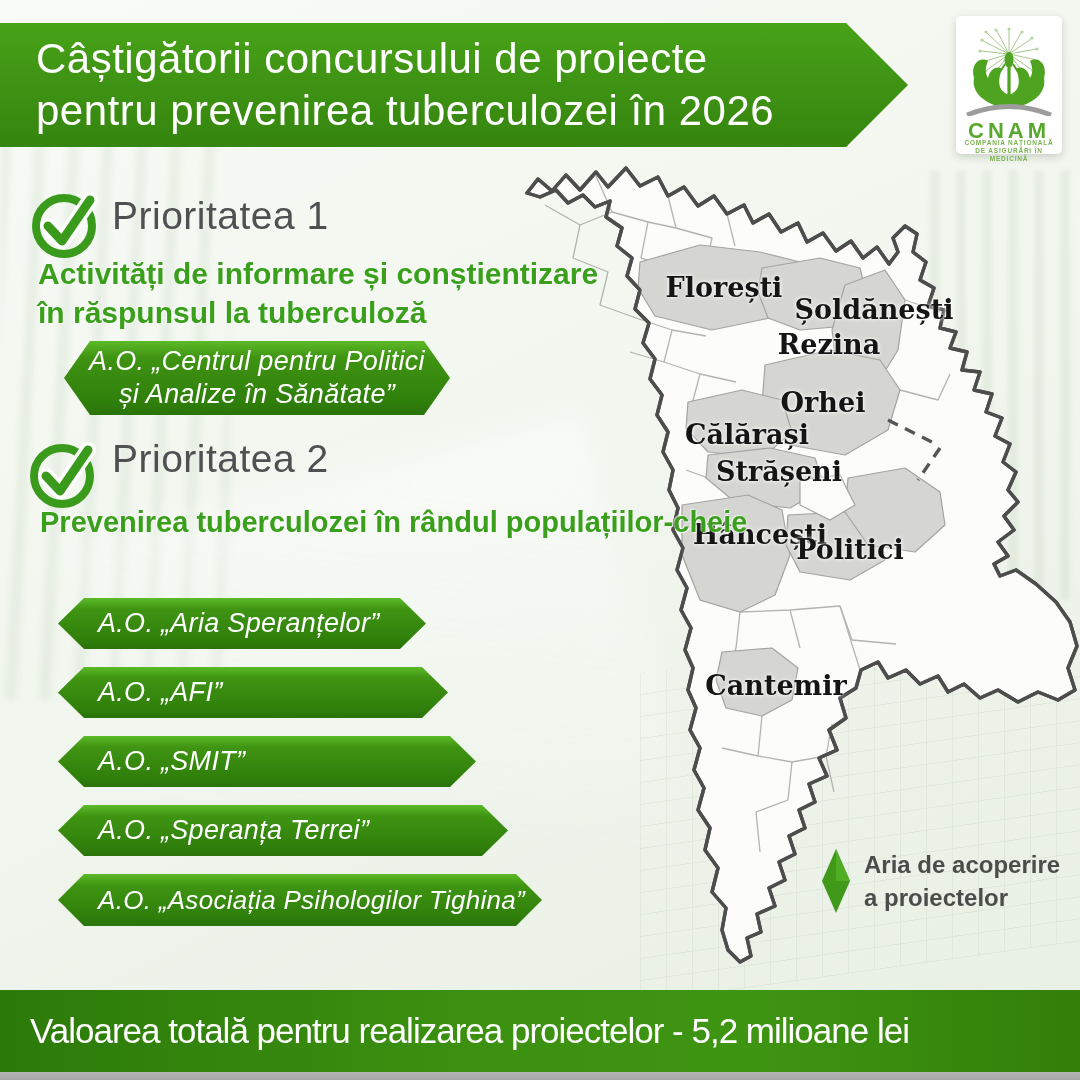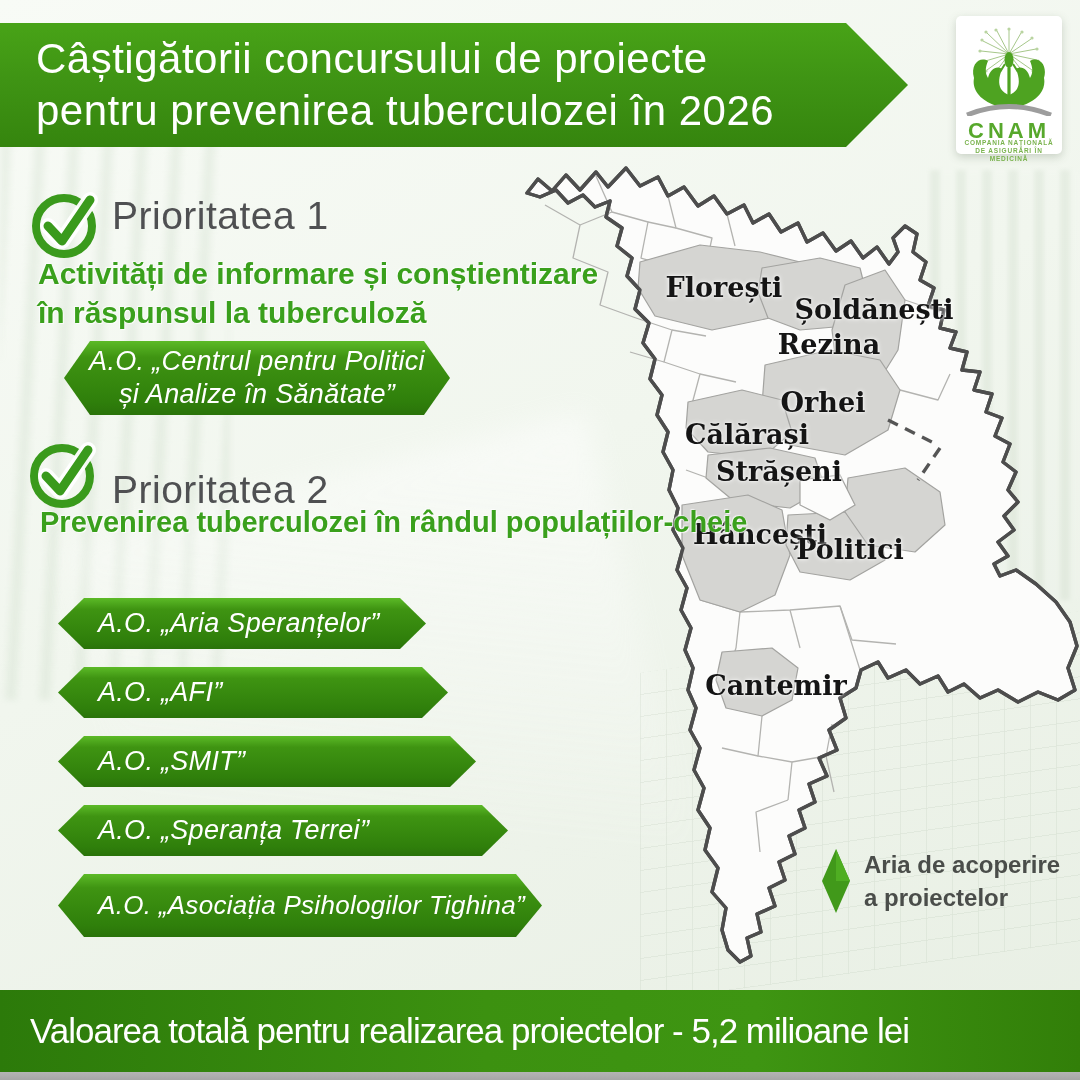--- a/index.html
+++ b/index.html
@@ -221,38 +221,38 @@
       <span style="display:block">A.O. „Centrul pentru Politici</span>
       <span style="display:block">și Analize în Sănătate”</span>
     </div>
   </div>
 
   <svg class="check-icon" style="left:24px;top:434px" width="80" height="80" viewBox="0 0 80 80">
     <circle cx="38" cy="42" r="28" fill="none" stroke="#3a9a1c" stroke-width="8"></circle>
     <path d="M22,42 L36,57 L64,16" fill="none" stroke="#ffffff" stroke-width="16" stroke-linecap="round" stroke-linejoin="round" opacity="0.95"></path>
     <path d="M22,42 L36,57 L64,16" fill="none" stroke="#3a9a1c" stroke-width="9" stroke-linecap="round" stroke-linejoin="round"></path>
   </svg>
-  <div class="priority-heading" style="left:112px;top:468px">Prioritatea 2</div>
+  <div class="priority-heading" style="left:112px;top:437px">Prioritatea 2</div>
   <div class="green-par p2-desc">
     <span class="ln">Prevenirea tuberculozei în rândul populațiilor-cheie</span>
   </div>
 
   <div class="ribbon" style="left:58px;top:598px;width:368px;height:51px">
     <span class="txt">A.O. „Aria Speranțelor”</span>
   </div>
   <div class="ribbon" style="left:58px;top:667px;width:390px;height:51px">
     <span class="txt">A.O. „AFI”</span>
   </div>
   <div class="ribbon" style="left:58px;top:736px;width:418px;height:51px">
     <span class="txt">A.O. „SMIT”</span>
   </div>
   <div class="ribbon" style="left:58px;top:805px;width:450px;height:51px">
     <span class="txt">A.O. „Speranța Terrei”</span>
   </div>
-  <div class="ribbon" style="left:58px;top:874px;width:484px;height:63px">
+  <div class="ribbon" style="left:58px;top:874px;width:484px;height:52px">
     <span class="txt" style="font-size:26px">A.O. „Asociația Psihologilor Tighina”</span>
   </div>
 
   <div class="legend">
     <svg width="32" height="64" viewBox="0 0 32 64">
       <polygon points="16,0 30,32 16,64 2,32" fill="#41991a"></polygon>
       <polygon points="16,0 30,32 16,32" fill="#4fae22"></polygon>
     </svg>
     <div class="legend-text">
       <span style="display:block">Aria de acoperire</span>

